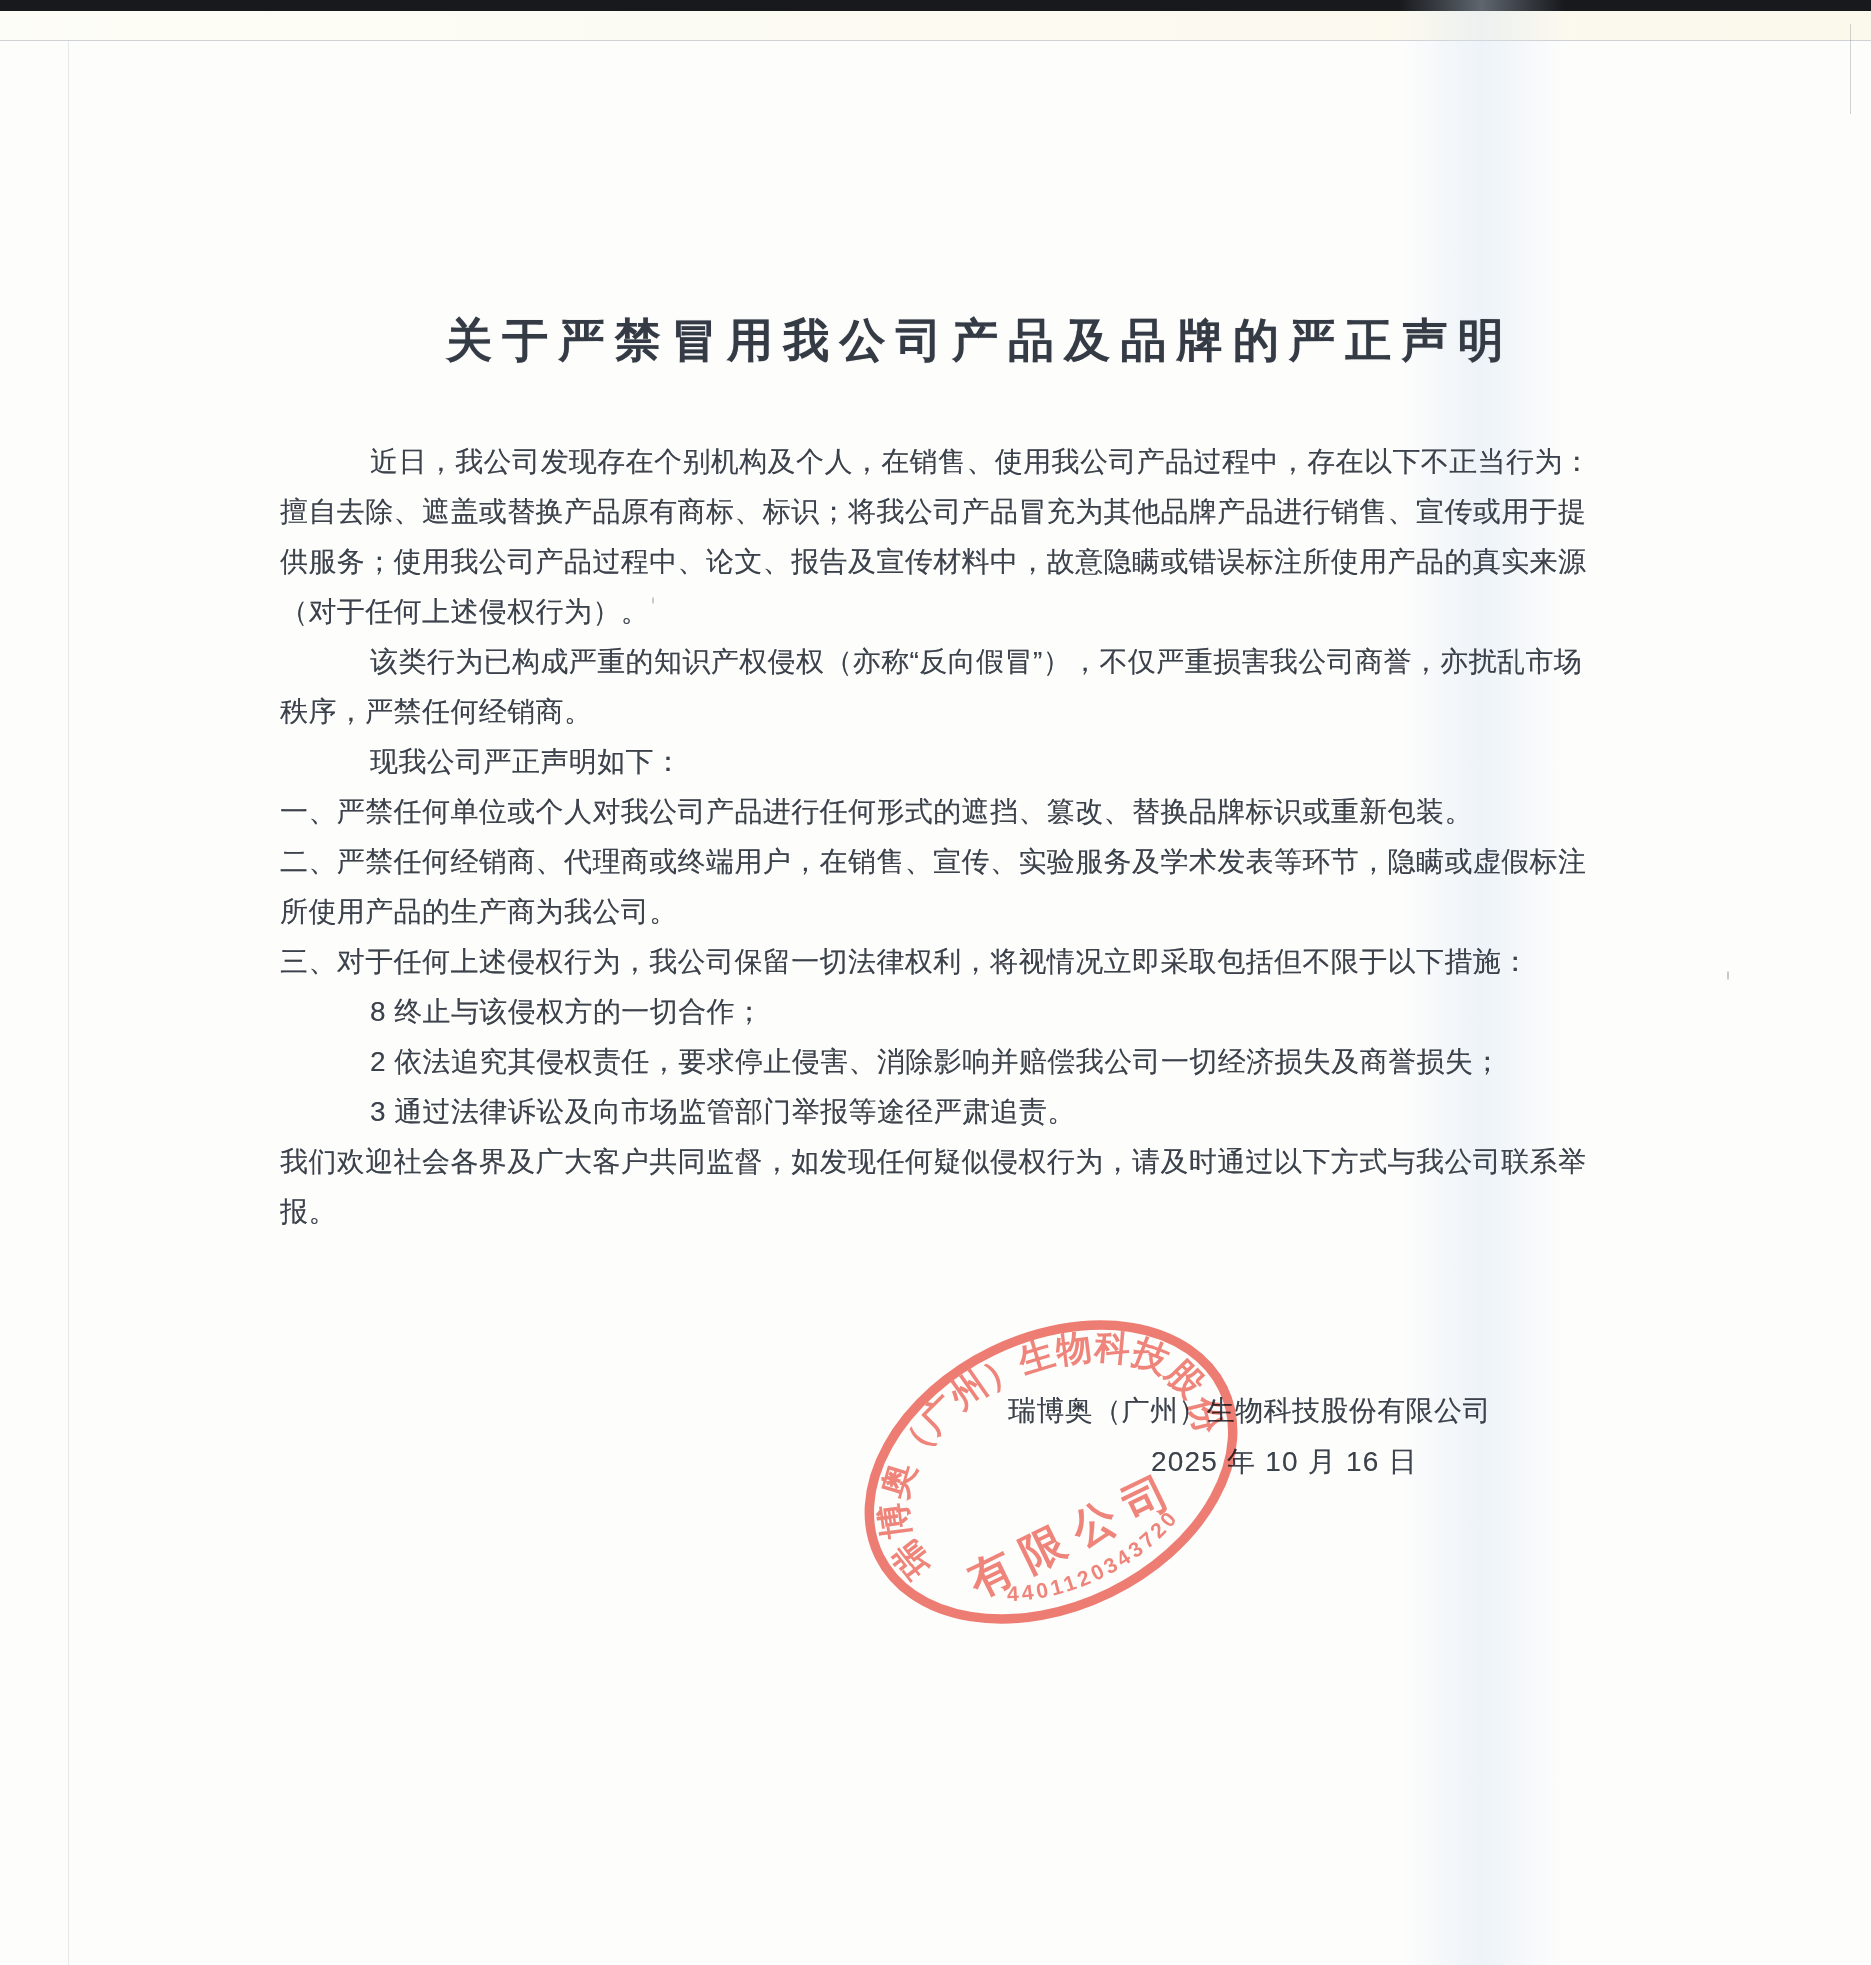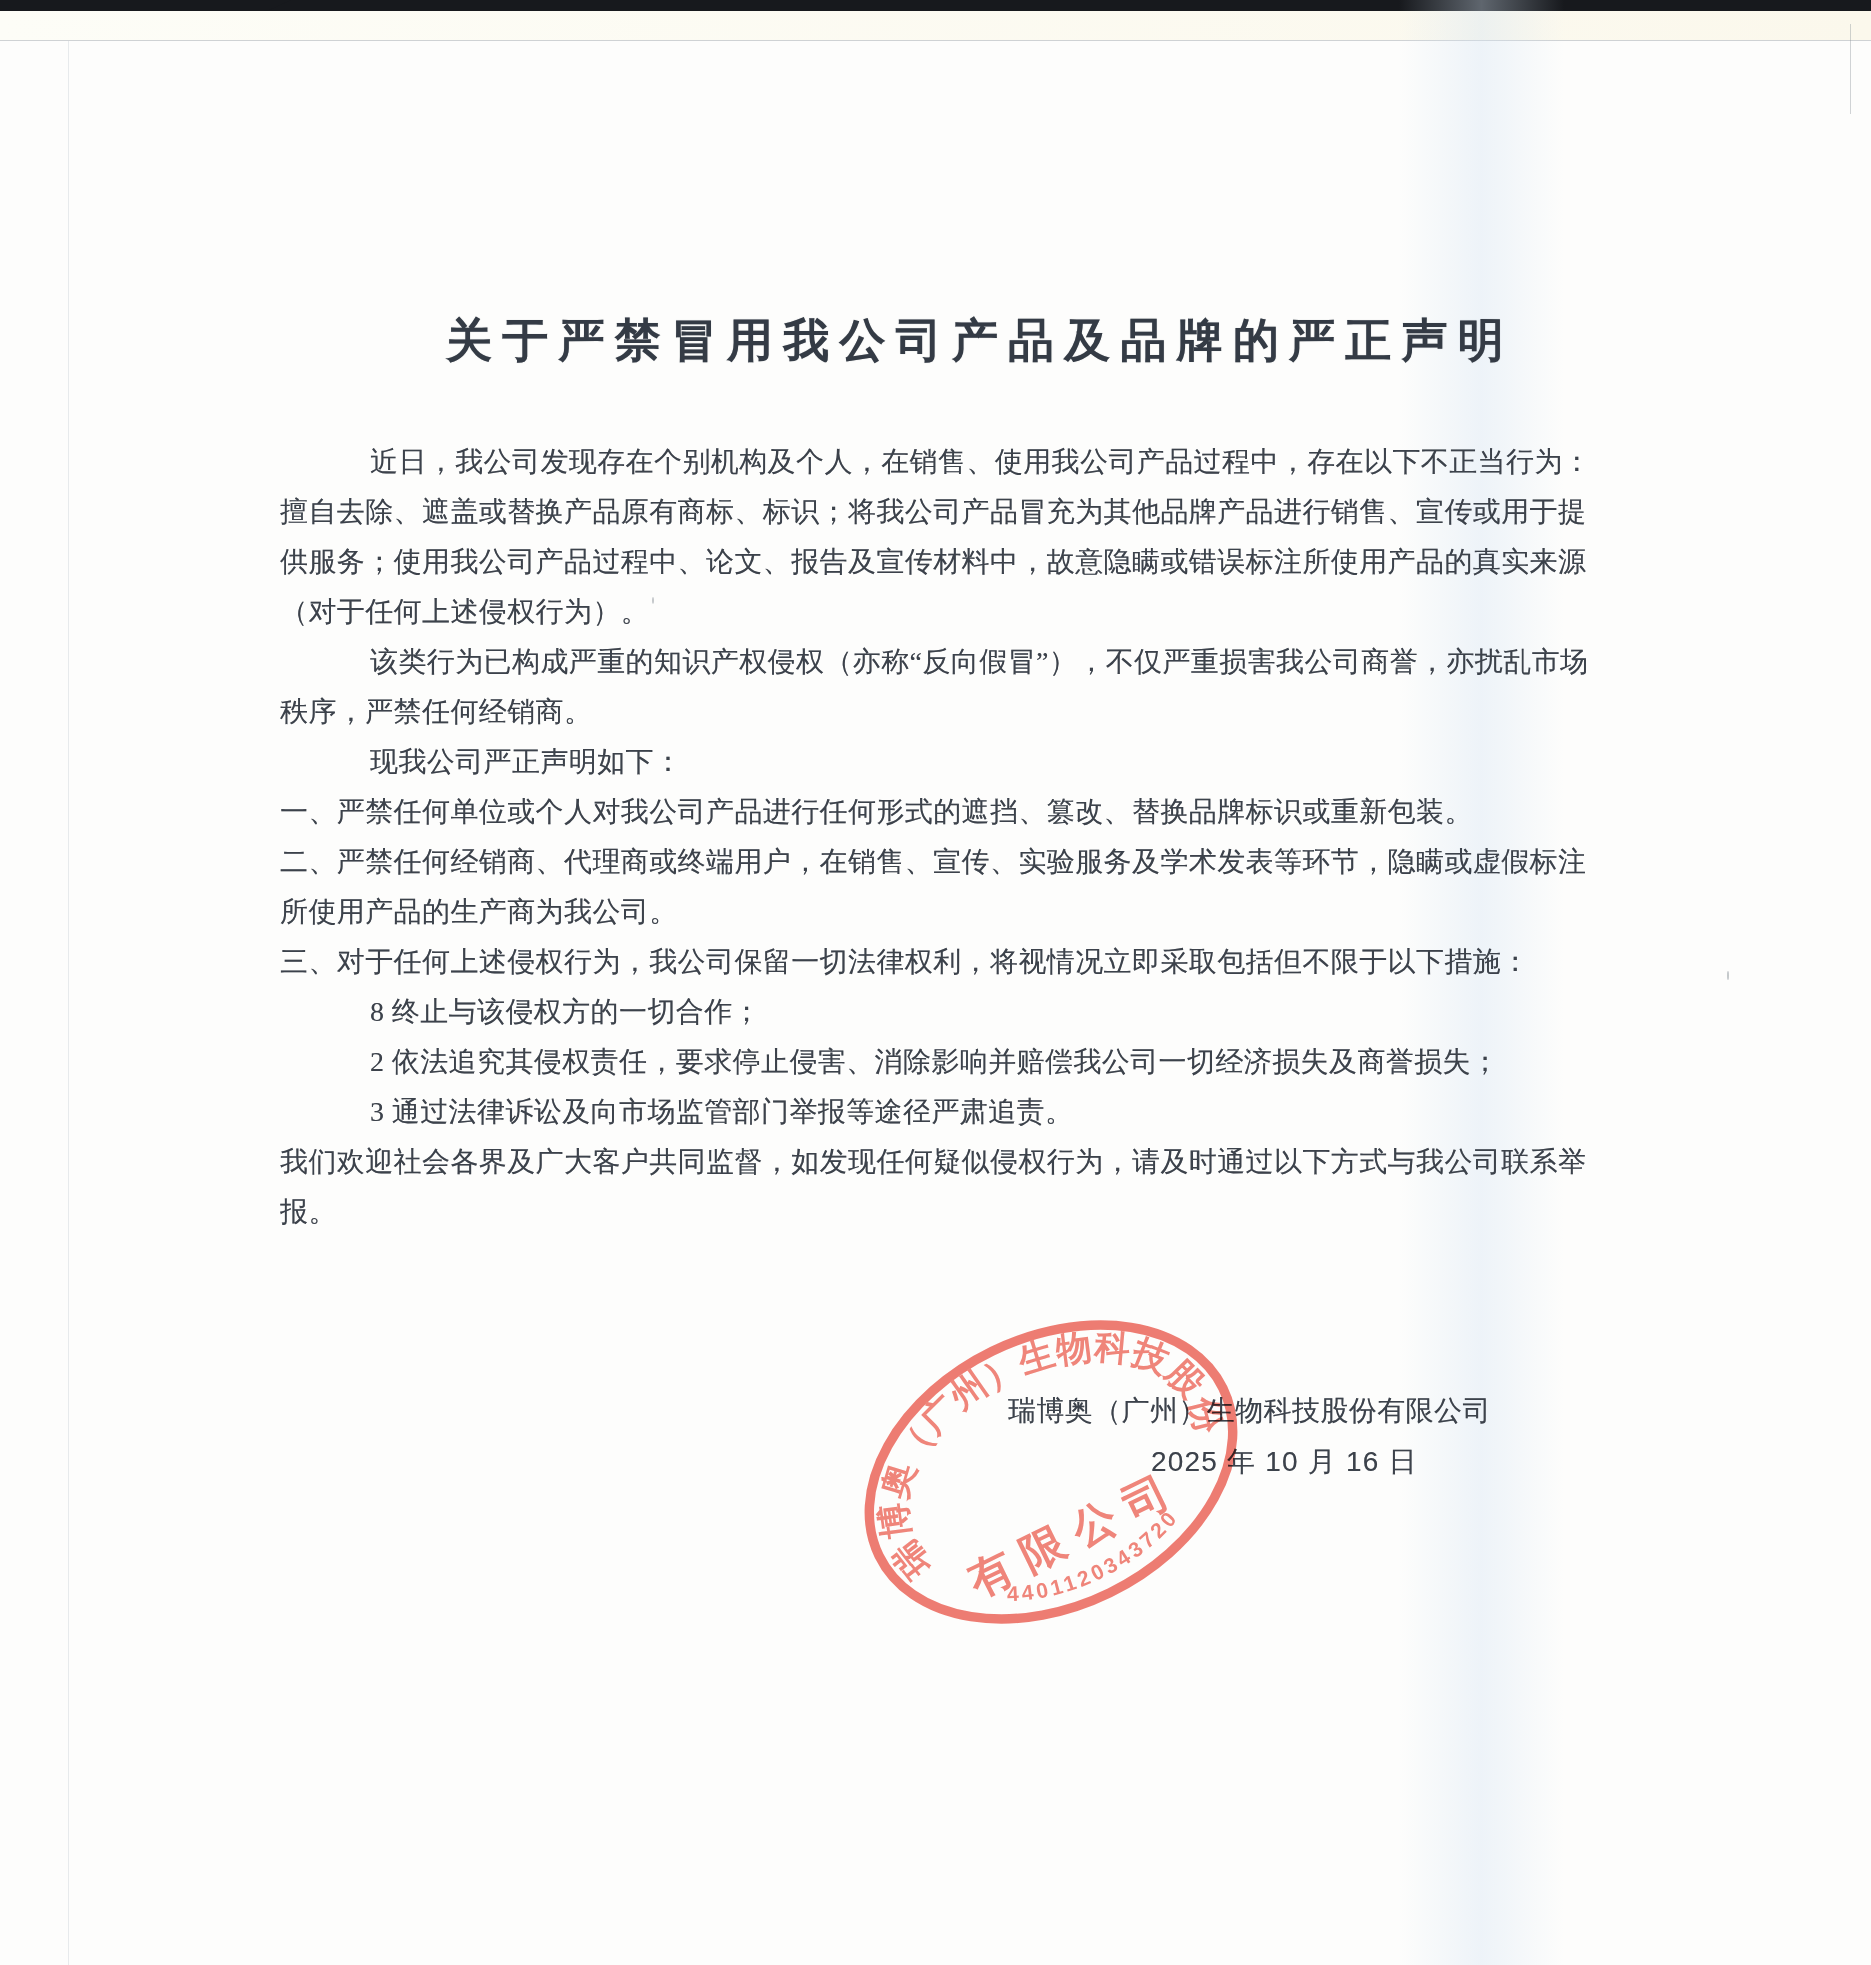--- a/index.html
+++ b/index.html
@@ -29,21 +29,21 @@
     text-align:center;font-size:46px;font-weight:bold;color:#343b45;
     letter-spacing:10.2px;text-shadow:0 0 0.8px rgba(52,59,69,.45);
     white-space:nowrap;
     padding-left:44px;
   }
   .body-block{position:absolute;left:280px;top:437px;width:1313px;}
   .line{
     height:50px;line-height:50px;font-size:28px;letter-spacing:0.4px;
     white-space:nowrap;text-shadow:0 0 0.4px rgba(60,66,75,.4);
   }
-  .ind{padding-left:90px;font-family:Liberation Serif, serif;}
+  .ind{padding-left:90px;}
   .sig-company{position:absolute;left:1008px;top:1392px;font-size:28px;letter-spacing:0.4px;
     white-space:nowrap;text-shadow:0 0 0.4px rgba(60,66,75,.4);}
   .sig-date{position:absolute;left:1103px;top:1443px;font-size:28px;letter-spacing:1.2px;
     white-space:nowrap;text-shadow:0 0 0.4px rgba(60,66,75,.4);margin-left:48px;}
   
   .stamp{
     position:absolute;left:835px;top:1295px;width:432px;height:354px;
     mix-blend-mode:multiply;opacity:.93;
   }
   .stamp text{fill:#ee6a5e;}

